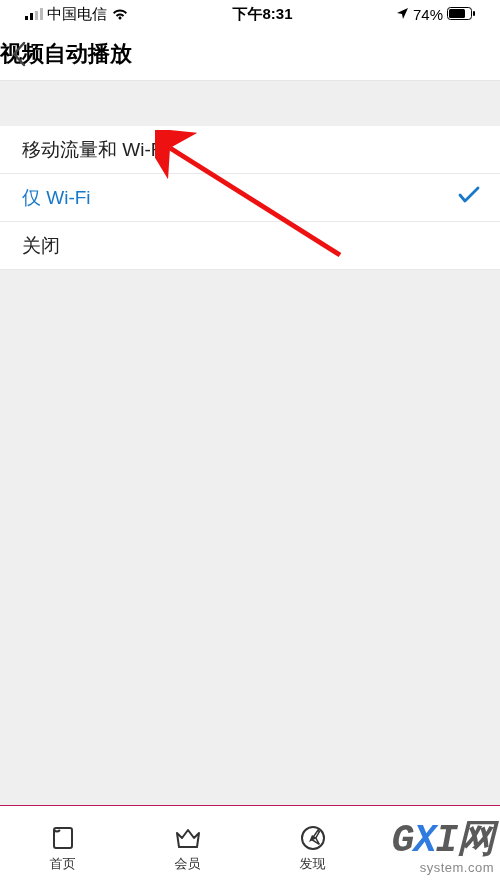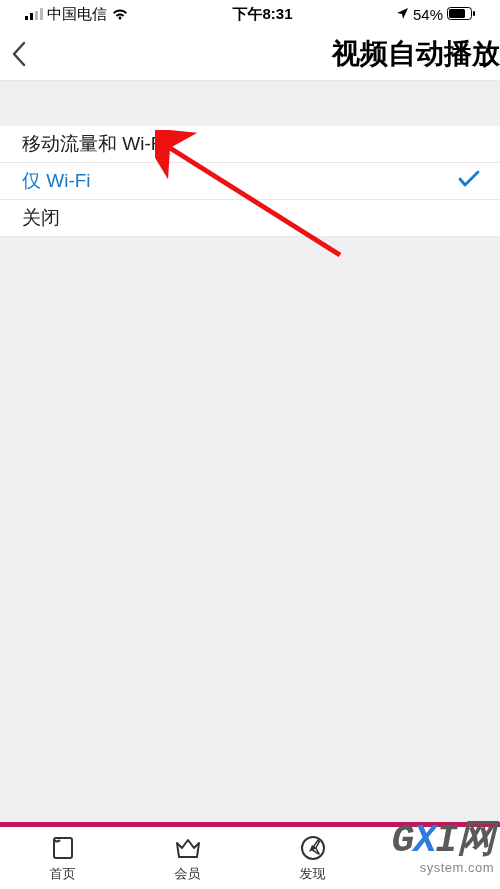--- a/index.html
+++ b/index.html
@@ -4,33 +4,33 @@
 <style>
 * { margin: 0; padding: 0; box-sizing: border-box; }
 html, body { width: 500px; height: 889px; font-family: -apple-system, "PingFang SC", "Helvetica Neue", sans-serif; background: #efefef; overflow: hidden; position: relative; }
 
 .status-bar { height: 28px; background: #fff; display: flex; align-items: center; justify-content: space-between; padding: 0 25px; font-size: 15px; font-weight: 500; color: #000; }
 .status-left { display: flex; align-items: center; gap: 4px; }
 .status-right { display: flex; align-items: center; gap: 4px; }
 
 .nav-bar { height: 53px; background: #fff; display: flex; align-items: center; position: relative; border-bottom: 1px solid #e5e5e5; }
 .nav-back { position: absolute; left: 10px; display: flex; align-items: center; }
-.nav-title { flex: 1; text-align: right; font-size: 28px; font-weight: 600; color: #000; }
+.nav-title { flex: 1; text-align: left; font-size: 22px; font-weight: 600; color: #000; }
 
 .gap { height: 45px; background: #efefef; }
 
 .option-list { background: #fff; }
-.option-row { height: 37px; display: flex; align-items: center; justify-content: space-between; padding: 0 20px 0 22px; border-bottom: 1px solid #e8e8e8; font-size: 19px; }
+.option-row { height: 48px; display: flex; align-items: center; justify-content: space-between; padding: 0 20px 0 22px; border-bottom: 1px solid #e8e8e8; font-size: 19px; }
 .option-row.normal { color: #222; }
 .option-row.selected { color: #1878c9; }
 .check { color: #1878c9; }
 
 .content-fill { position: absolute; top: 289px; left: 0; right: 0; bottom: 70px; background: #efefef; }
 
-.tab-bar { position: absolute; bottom: 0; left: 0; right: 0; height: 67px; background: #fff; border-top: 5px solid #be185d; display: flex; }
+.tab-bar { position: absolute; bottom: 0; left: 0; right: 0; height: 84px; background: #fff; border-top: 1px solid #be185d; display: flex; }
 .tab-item { flex: 1; display: flex; flex-direction: column; align-items: center; justify-content: center; gap: 2px; }
 .tab-icon { width: 30px; height: 30px; display: flex; align-items: center; justify-content: center; }
 .tab-label { font-size: 13px; color: #333; }
 
 .watermark { position: absolute; right: 6px; bottom: 14px; text-align: right; pointer-events: none; }
 .wm-top { font-size: 38px; font-weight: 700; font-style: italic; color: #5a5a5a; letter-spacing: -1px; font-family: Liberation Mono, monospace; }
 .wm-top .x { color: #2f7be0; }
 .wm-sub { font-size: 13px; color: #888; letter-spacing: 0.5px; margin-top: -4px; }
 
 .arrow-overlay { position: absolute; top: 130px; left: 155px; pointer-events: none; }
@@ -55,21 +55,21 @@
         </svg>
     </span>
   </div>
   <div style="font-weight:600">下午8:31</div>
   <div class="status-right">
     <span>
       <svg width="13" height="13" viewBox="0 0 13 13">
           <path d="M12 1L1 6l5 1 1 5 5-11z" fill="#000"></path>
         </svg>
     </span>
-    <span>54%</span>
+    <span>74%</span>
     <span>
       <svg width="28" height="13" viewBox="0 0 28 13">
           <rect x="0.5" y="0.5" width="24" height="12" rx="3" fill="none" stroke="#000" stroke-width="1"></rect>
           <rect x="2" y="2" width="16" height="9" rx="1.5" fill="#000"></rect>
           <rect x="26" y="4" width="2" height="5" rx="1" fill="#000"></rect>
         </svg>
     </span>
   </div>
 </div>
 

